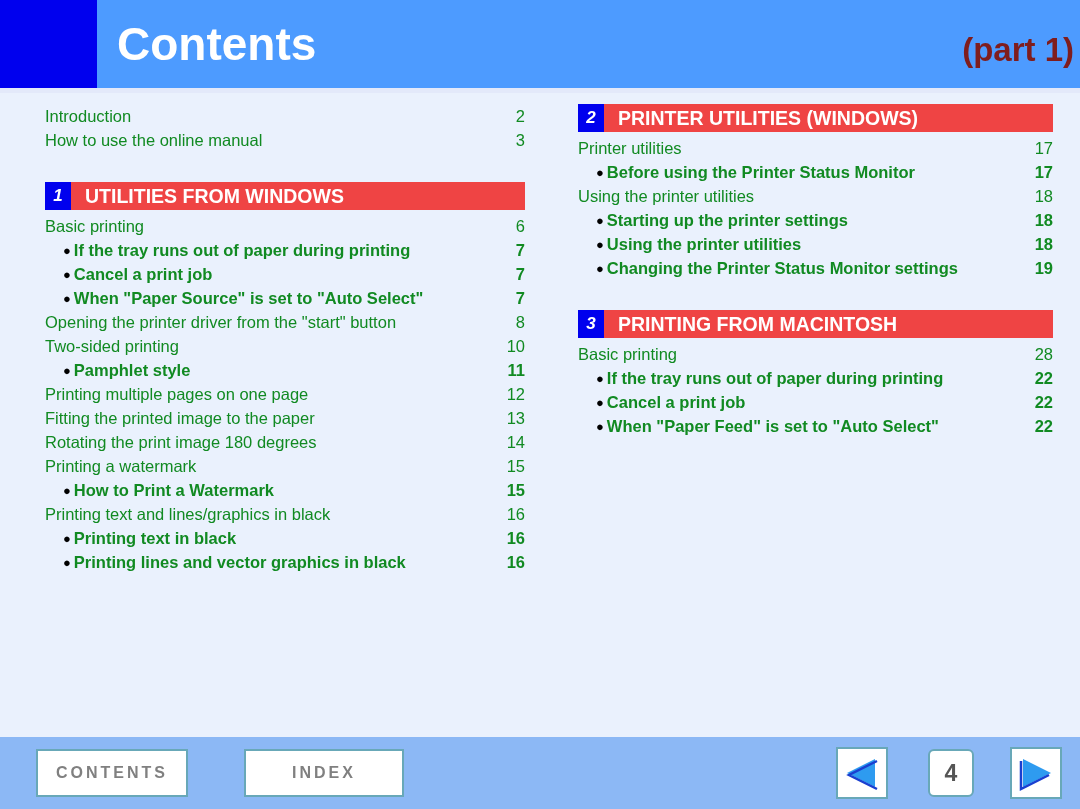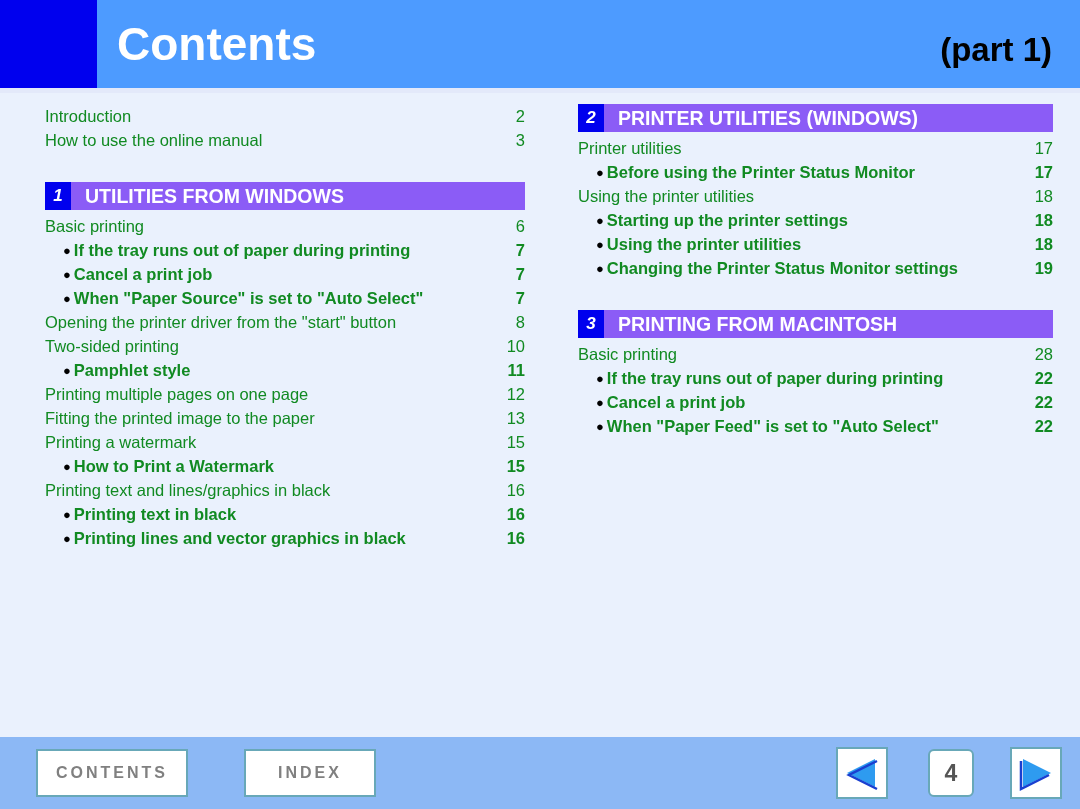--- a/index.html
+++ b/index.html
@@ -42,25 +42,25 @@
     left: 117px;
     top: 16px;
     font-size: 46px;
     font-weight: bold;
     color: #ffffff;
     letter-spacing: 0px;
     line-height: 56px;
   }
   .header-part {
     position: absolute;
-    right: 28px;
+    right: 6px;
     top: 30px;
     font-size: 33px;
     font-weight: bold;
-    color: #000000;
+    color: #7f1d1d;
     line-height: 40px;
   }
   .header-rule {
     position: absolute;
     left: 0; top: 88px;
     width: 1080px;
     height: 5px;
     background: #e3e9fa;
   }
 
@@ -120,21 +120,21 @@
     background: #0000ee;
     color: #ffffff;
     font-size: 17px;
     font-weight: bold;
     font-style: italic;
     text-align: center;
     line-height: 28px;
   }
   .section-bar .bar {
     flex: 1 1 auto;
-    background: #8b5cf6;
+    background: #ef4444;
     color: #ffffff;
     font-size: 19.5px;
     font-weight: bold;
     line-height: 28px;
     padding-left: 14px;
     white-space: nowrap;
     overflow: hidden;
   }
 
   
@@ -155,21 +155,21 @@
     box-sizing: border-box;
     color: #808080;
     font-size: 16px;
     font-weight: bold;
     letter-spacing: 3px;
     display: flex;
     align-items: center;
     justify-content: center;
   }
   .btn-contents { left: 36px;  width: 152px; }
-  .btn-index    { left: 244px; width: 132px; }
+  .btn-index    { left: 244px; width: 160px; }
 
   .nav-btn {
     position: absolute;
     top: 10px;
     width: 52px;
     height: 52px;
     background: #ffffff;
     border: 2px solid #68a8b8;
     box-sizing: border-box;
     display: flex;
@@ -260,20 +260,24 @@
       </div>
       <div class="toc-row">
         <span class="label">Printing multiple pages on one page</span>
         <span class="page-no">12</span>
       </div>
       <div class="toc-row">
         <span class="label">Fitting the printed image to the paper</span>
         <span class="page-no">13</span>
       </div>
       <div class="toc-row">
+        <span class="label">Rotating the print image 180 degrees</span>
+        <span class="page-no">14</span>
+      </div>
+      <div class="toc-row">
         <span class="label">Printing a watermark</span>
         <span class="page-no">15</span>
       </div>
       <div class="toc-row sub">
         <span class="bullet">●</span><span class="label">How to Print a Watermark</span>
         <span class="page-no">15</span>
       </div>
       <div class="toc-row">
         <span class="label">Printing text and lines/graphics in black</span>
         <span class="page-no">16</span>

